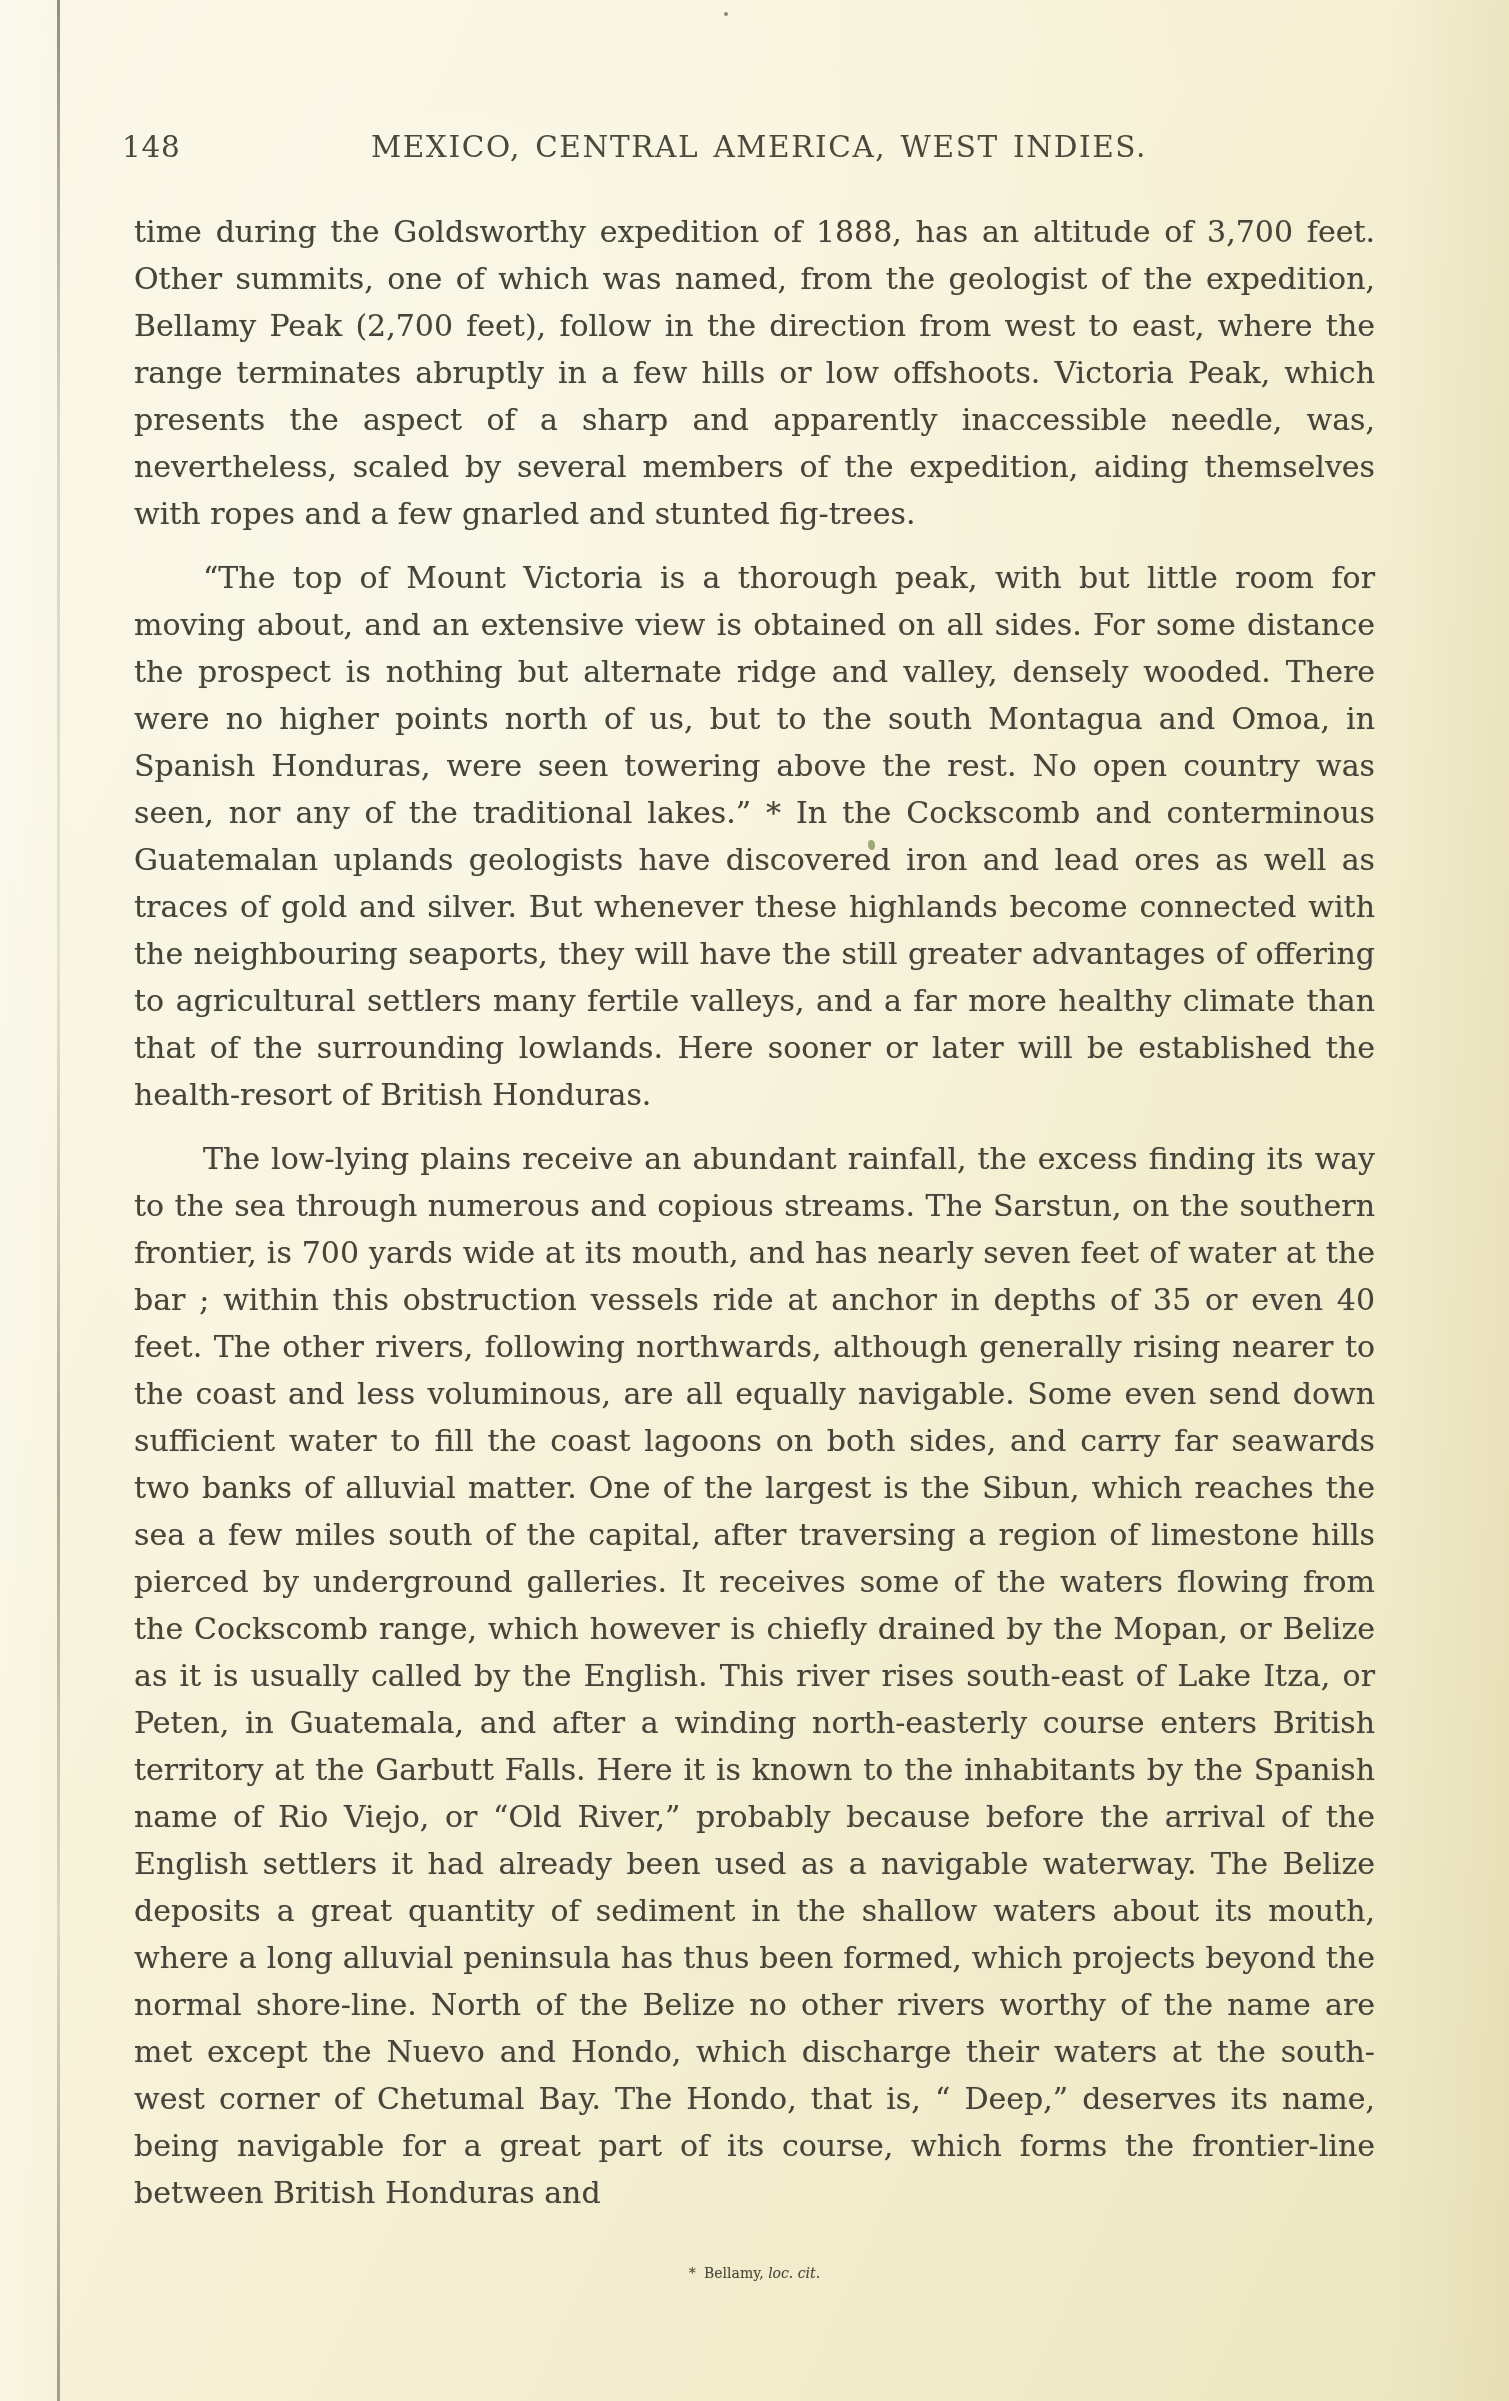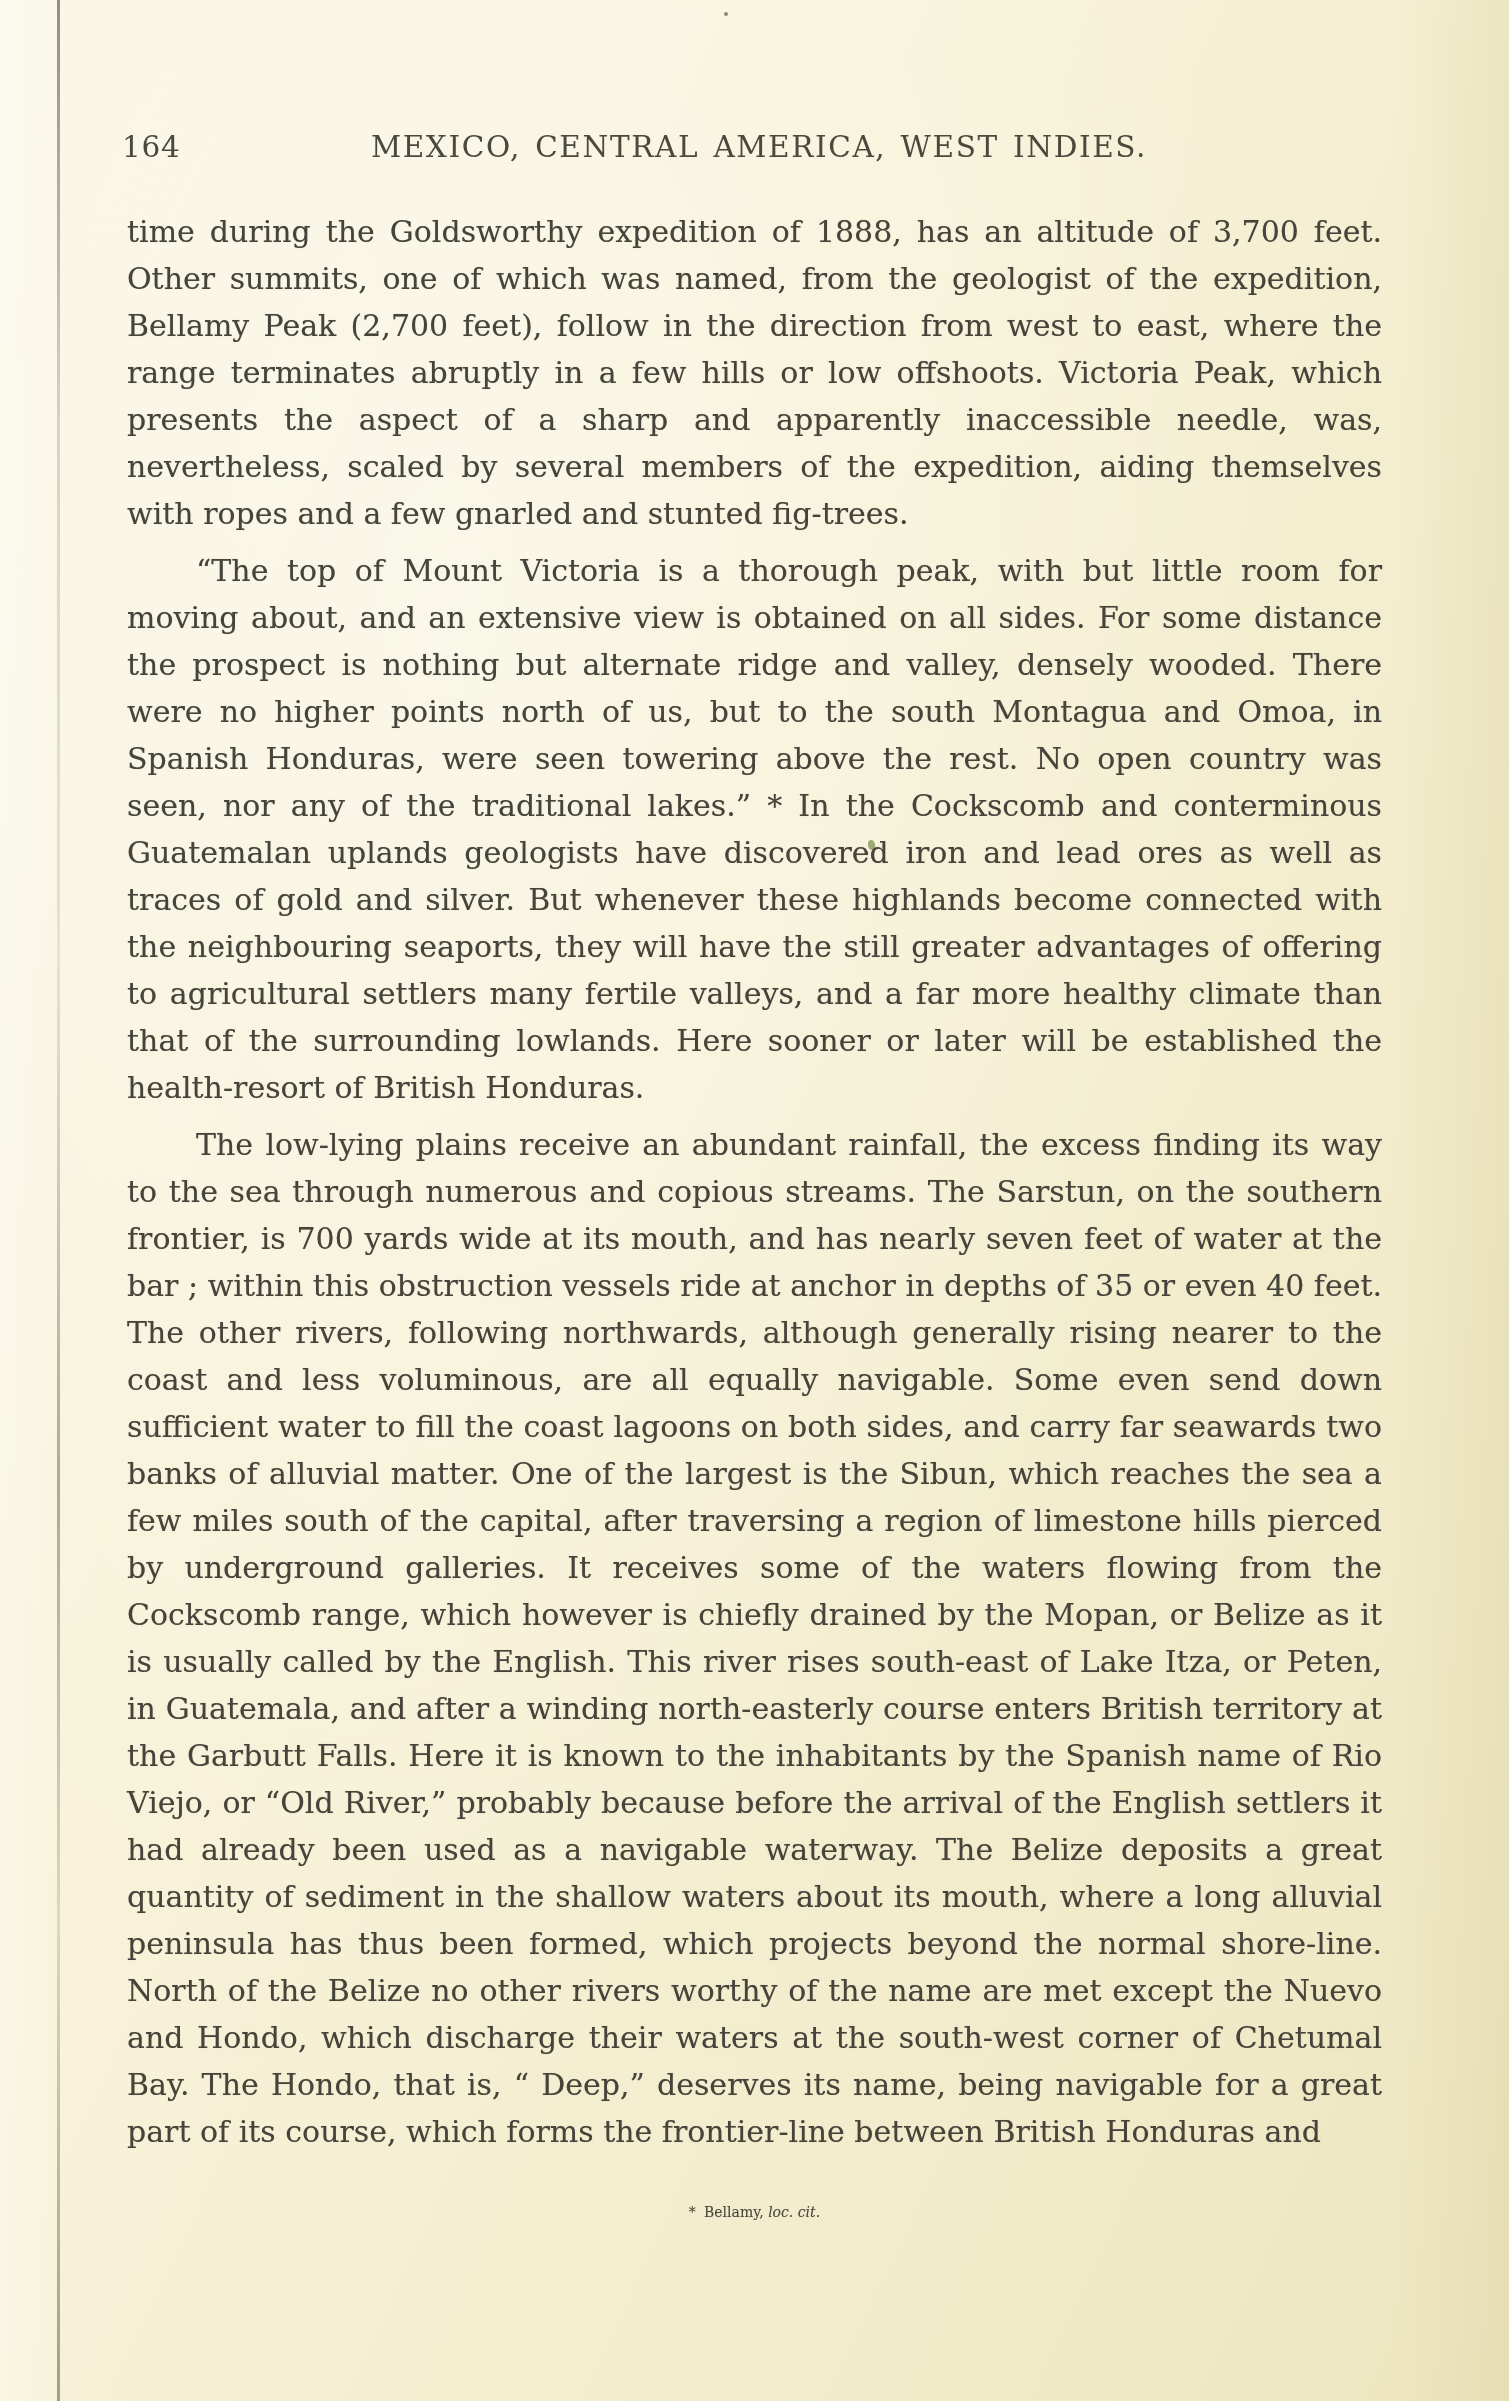--- a/index.html
+++ b/index.html
@@ -57,21 +57,21 @@
     position: absolute; left: 9px; right: 0; top: 0;
     text-align: center; letter-spacing: 1.6px;
     word-spacing: 3.3px;
   }
   .bodytext {
     font-size: 30px; line-height: 47px;
     text-align: justify;
     color: #45433a;
     text-shadow: 0 0 0.8px rgba(69,66,55,0.35);
   }
-  .para { margin: 10px; }
+  .para { margin: 17px; }
   .para.indented { text-indent: 69px; }
   .section-heading {
     margin: 34px 0 28px 0;
     text-align: center;
     font-variant: small-caps;
     font-size: 29.5px; letter-spacing: 4.9px;
     color: #4b483d;
     text-shadow: 0 0 0.8px rgba(69,66,55,0.3);
   }
   .footnote {
@@ -91,21 +91,21 @@
 
   <div class="edge-strip-left"></div>
   <div class="edge-line-left"></div>
   <div class="edge-shade-right"></div>
   <div class="speck-dark"></div>
   <div class="speck-green"></div>
 
   <div class="content">
 
     <div class="running-head">
-      <span class="page-number">164</span>
+      <span class="page-number">148</span>
       <span class="running-title">MEXICO, CENTRAL AMERICA, WEST INDIES.</span>
     </div>
 
     <div class="bodytext">
 
       <p class="para">time during the Goldsworthy expedition of 1888, has an altitude of 3,700 feet. Other summits, one of which was named, from the geologist of the expedition, Bellamy Peak (2,700 feet), follow in the direction from west to east, where the range terminates abruptly in a few hills or low offshoots. Victoria Peak, which presents the aspect of a sharp and apparently inaccessible needle, was, nevertheless, scaled by several members of the expedition, aiding themselves with ropes and a few gnarled and stunted fig-trees.</p>
 
       <p class="para indented">“The top of Mount Victoria is a thorough peak, with but little room for moving about, and an extensive view is obtained on all sides. For some distance the prospect is nothing but alternate ridge and valley, densely wooded. There were no higher points north of us, but to the south Montagua and Omoa, in Spanish Honduras, were seen towering above the rest. No open country was seen, nor any of the traditional lakes.” * In the Cockscomb and conterminous Guatemalan uplands geologists have discovered iron and lead ores as well as traces of gold and silver. But whenever these highlands become connected with the neighbouring seaports, they will have the still greater advantages of offering to agricultural settlers many fertile valleys, and a far more healthy climate than that of the surrounding lowlands. Here sooner or later will be established the health-resort of British Honduras.</p>
 
 

